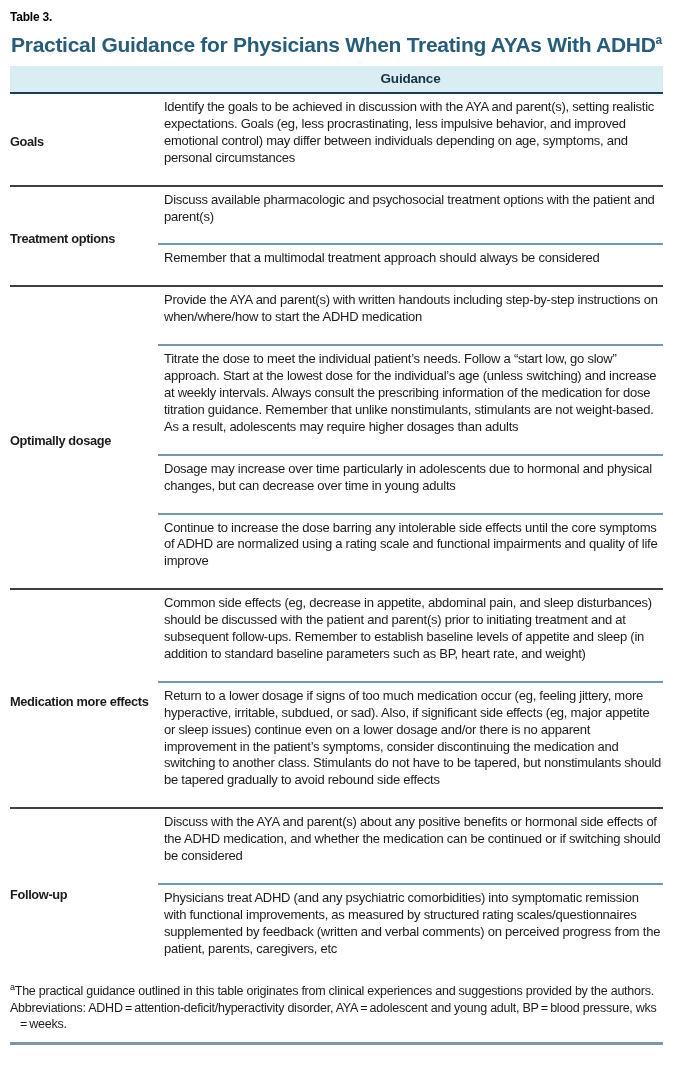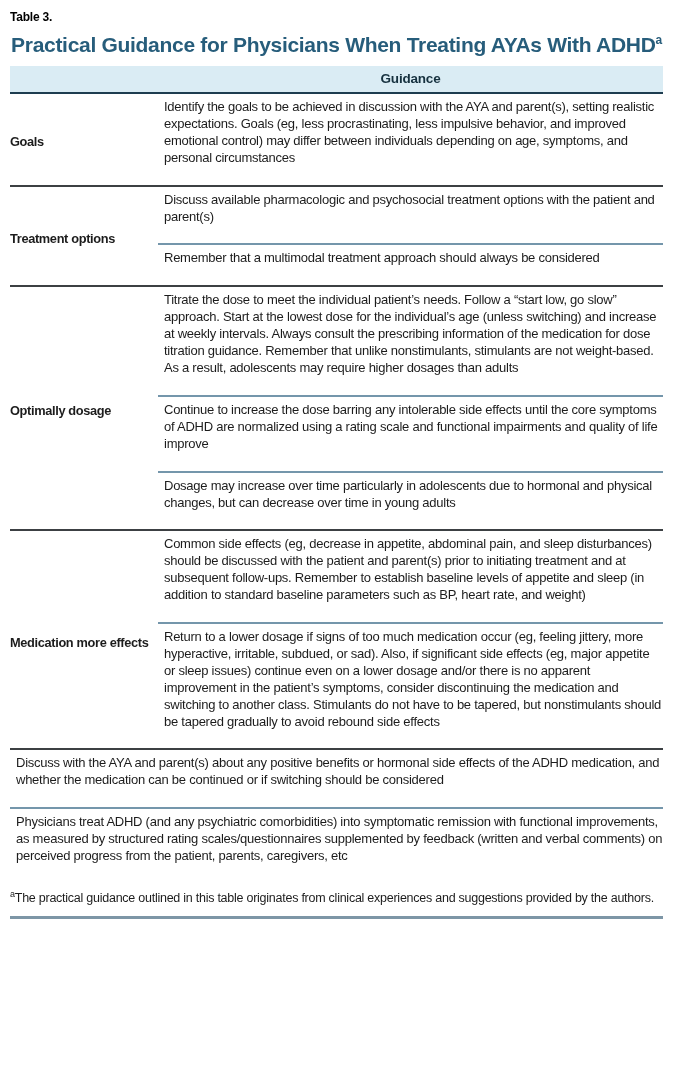--- a/index.html
+++ b/index.html
@@ -143,42 +143,45 @@
       <div class="cat">Treatment options</div>
       <div class="items">
         <div class="item">Discuss available pharmacologic and psychosocial treatment options with the patient and parent(s)</div>
         <div class="item">Remember that a multimodal treatment approach should always be considered</div>
       </div>
     </div>
 
     <div class="trow">
       <div class="cat">Optimally dosage</div>
       <div class="items">
+        <div class="item">Provide the AYA and parent(s) with written handouts including step-by-step instructions on when/where/how to start the ADHD medication</div>
         <div class="item">Titrate the dose to meet the individual patient’s needs. Follow a “start low, go slow” approach. Start at the lowest dose for the individual’s age (unless switching) and increase at weekly intervals. Always consult the prescribing information of the medication for dose titration guidance. Remember that unlike nonstimulants, stimulants are not weight-based. As a result, adolescents may require higher dosages than adults</div>
+        <div class="item">Dosage may increase over time particularly in adolescents due to hormonal and physical changes, but can decrease over time in young adults</div>
         <div class="item">Continue to increase the dose barring any intolerable side effects until the core symptoms of ADHD are normalized using a rating scale and functional impairments and quality of life improve</div>
-        <div class="item">Dosage may increase over time particularly in adolescents due to hormonal and physical changes, but can decrease over time in young adults</div>
       </div>
     </div>
 
     <div class="trow">
       <div class="cat">Medication more effects</div>
       <div class="items">
         <div class="item">Common side effects (eg, decrease in appetite, abdominal pain, and sleep disturbances) should be discussed with the patient and parent(s) prior to initiating treatment and at subsequent follow-ups. Remember to establish baseline levels of appetite and sleep (in addition to standard baseline parameters such as BP, heart rate, and weight)</div>
         <div class="item">Return to a lower dosage if signs of too much medication occur (eg, feeling jittery, more hyperactive, irritable, subdued, or sad). Also, if significant side effects (eg, major appetite or sleep issues) continue even on a lower dosage and/or there is no apparent improvement in the patient’s symptoms, consider discontinuing the medication and switching to another class. Stimulants do not have to be tapered, but nonstimulants should be tapered gradually to avoid rebound side effects</div>
       </div>
     </div>
 
     <div class="trow">
+      <div class="cat">Follow-up</div>
       <div class="items">
         <div class="item">Discuss with the AYA and parent(s) about any positive benefits or hormonal side effects of the ADHD medication, and whether the medication can be continued or if switching should be considered</div>
         <div class="item">Physicians treat ADHD (and any psychiatric comorbidities) into symptomatic remission with functional improvements, as measured by structured rating scales/questionnaires supplemented by feedback (written and verbal comments) on perceived progress from the patient, parents, caregivers, etc</div>
       </div>
     </div>
 
   </div>
 
   <div class="footnotes">
     <p class="footnote"><sup>a</sup><span>The practical guidance outlined in this table originates from clinical experiences and suggestions provided by the authors.</span></p>
+    <p class="footnote">Abbreviations: ADHD = attention-deficit/hyperactivity disorder, AYA = adolescent and young adult, BP = blood pressure, wks = weeks.</p>
   </div>
 
   <hr class="bottom-rule">
 
 </div>
 
 </body></html>

